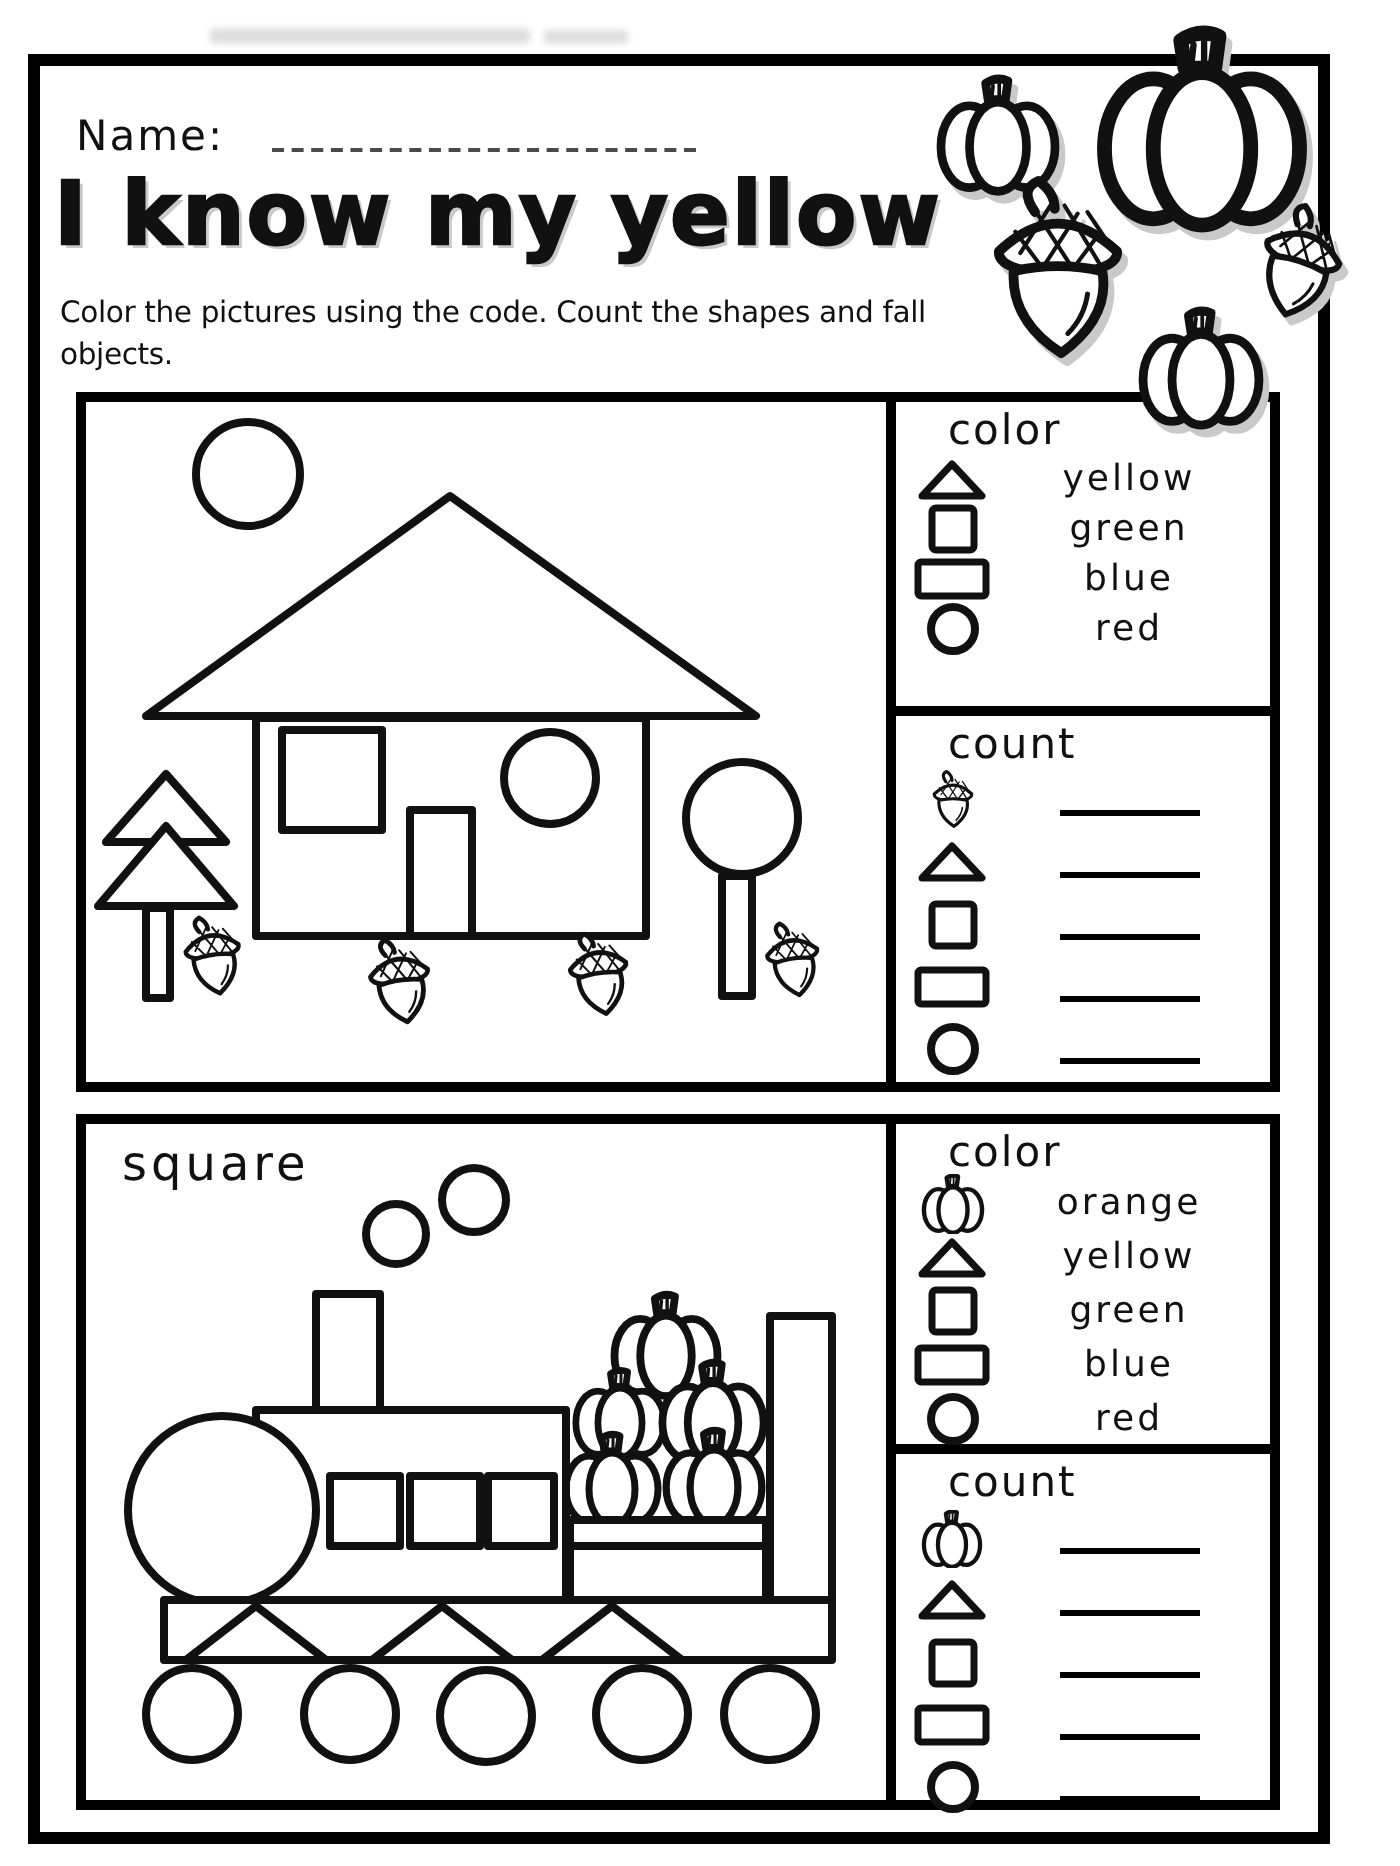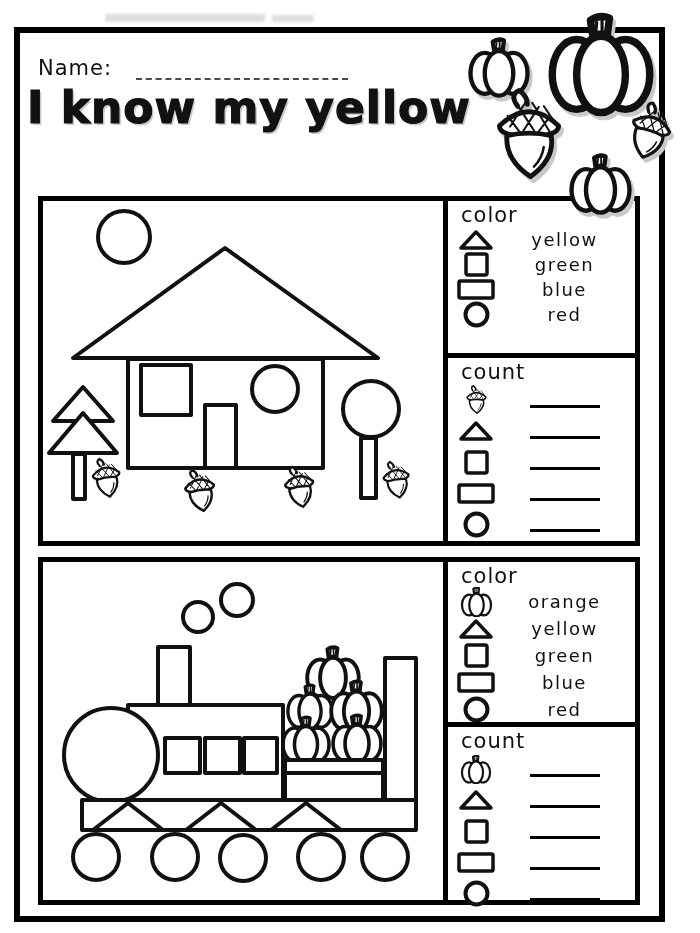--- a/index.html
+++ b/index.html
@@ -6,36 +6,36 @@
   #page{
     position:relative; width:700px; height:933px; background:#fff;
     font-family:"DejaVu Sans","Liberation Sans",sans-serif; color:#111; overflow:hidden;
   }
   .abs{position:absolute;}
   
   #frame{left:14px; top:27px; width:651px; height:895px; border:6px solid #000; box-sizing:border-box; background:#fff;}
   
   .watermark{background:#dedede; filter:blur(1.6px); border-radius:2px;}
   
-  #name-row{left:38px; top:56px; display:flex; align-items:flex-end; gap:24px;}
+  #name-row{left:38px; top:56px; display:flex; align-items:flex-start; gap:24px;}
   #name-label{font-size:21px; letter-spacing:1px;}
   #name-line{width:212px; height:18px; border-bottom:2.5px dashed #4a4a4a;}
   #page-title{
     left:27px; top:82px; font-size:44px; font-weight:bold; letter-spacing:1px;
     text-shadow:2px 2px 0 #c9c9c9; -webkit-text-stroke:1.2px #111;
   }
   #instructions{left:30px; top:146px; width:490px; font-size:14.8px; line-height:1.42; white-space:pre-line; letter-spacing:-0.2px;}
   
   .panel{border:5px solid #000; box-sizing:border-box; background:#fff; display:flex;}
   #panel1{left:38px; top:196px; width:602px; height:350px;}
   #panel2{left:38px; top:557px; width:602px; height:348px;}
   .scene{flex:none; border-right:5px solid #000;}
   .sidebar{flex:1; display:flex; flex-direction:column;}
   .section-color{border-bottom:5px solid #000;}
-  .sec-heading{font-size:21px; line-height:23px; padding:3px 0 0 13px; letter-spacing:1px;}
+  .sec-heading{font-size:21px; line-height:23px; padding:3px 0 0 26px; letter-spacing:1px;}
   .legend-row{display:flex; align-items:center;}
   #panel1 .legend-row{height:25px;}
   #panel2 .legend-row{height:27px;}
   .cell-icon{width:56px; display:flex; justify-content:center; align-items:center;}
   .cell-label{flex:1; text-align:center; font-size:18px; letter-spacing:1.5px; padding-right:10px;}
   .count-row{display:flex; align-items:center; height:30px; margin-top:1px;}
   .blank-line{width:70px; height:12px; border-bottom:3px solid #000; margin-left:26px;}
   #scene2-label{left:18px; top:6px; font-size:24px; letter-spacing:2px;}
   #clipart{left:452px; top:2px; filter:drop-shadow(3px 4px 0 #c9c9c9); z-index:5;}
   svg{display:block;}
@@ -67,20 +67,22 @@
   <div class="abs watermark" style="left:105px;top:14px;width:160px;height:8px;"></div>
   <div class="abs watermark" style="left:272px;top:15px;width:42px;height:7px;"></div>
 
   <div class="abs" id="frame"></div>
 
   <div class="abs" id="name-row">
     <span id="name-label">Name:</span>
     <span id="name-line"></span>
   </div>
   <div class="abs" id="page-title">I know my yellow</div>
+  <div class="abs" id="instructions">Color the pictures using the code. Count the shapes and fall
+objects.</div>
 
   <svg class="abs" id="clipart" width="246" height="222" viewBox="0 0 246 222">
     <use href="#pumpkin" transform="translate(16,36) scale(0.62)"></use>
     <use href="#pumpkin" transform="translate(96,12) scale(1.06)"></use>
     <use href="#acorn" transform="translate(36,86) scale(0.82)"></use>
     <use href="#acorn" transform="translate(172,100) scale(0.52) rotate(18,50,57)"></use>
     <use href="#pumpkin" transform="translate(117,152) scale(0.63)"></use>
   </svg>
 
   <div class="abs panel" id="panel1">
@@ -180,20 +182,21 @@
                 <circle cx="13.5" cy="13.5" r="11" fill="#fff" stroke="#111" stroke-width="4"></circle>
               </svg>
             </span>
           <span class="blank-line"></span>
         </div>
       </div>
     </div>
   </div>
 
   <div class="abs panel" id="panel2">
+    <div class="abs" id="scene2-label">square</div>
     <svg class="scene" width="400" height="338" viewBox="0 0 400 338">
       <g fill="#fff" stroke="#111" stroke-width="4" stroke-linejoin="round">
         <circle cx="155" cy="55" r="15"></circle>
         <circle cx="194" cy="38" r="16"></circle>
         <rect x="115" y="85" width="32" height="63"></rect>
         <rect x="342" y="96" width="31" height="144"></rect>
       </g>
       <use href="#pumpkin" transform="translate(262,84) scale(0.56)"></use>
       <use href="#pumpkin" transform="translate(243,122) scale(0.48)"></use>
       <use href="#pumpkin" transform="translate(286,118) scale(0.55)"></use>

